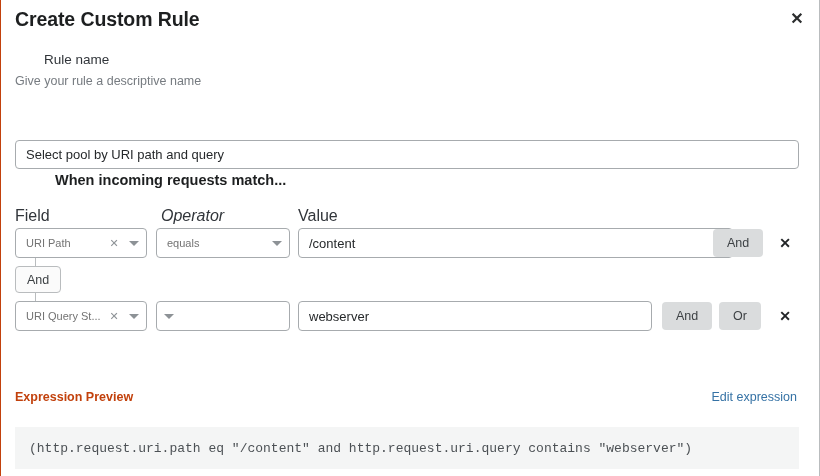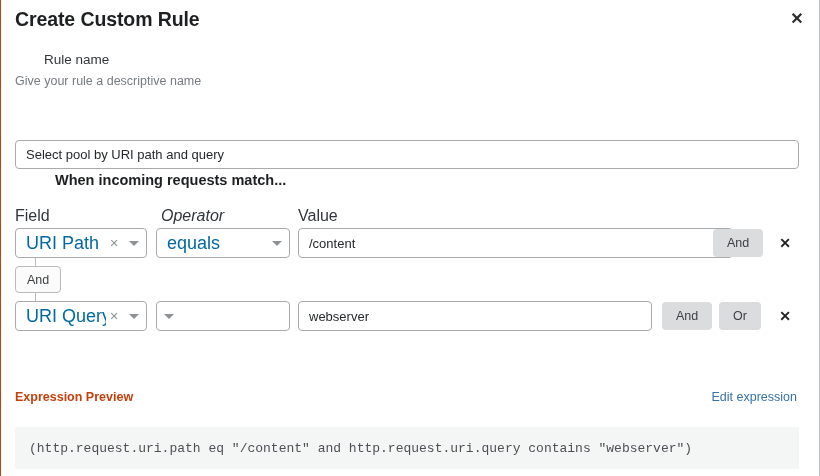--- a/index.html
+++ b/index.html
@@ -100,22 +100,22 @@
     border-radius: 4px;
     background: #fff;
     display: flex;
     align-items: center;
     cursor: pointer;
     overflow: hidden;
   }
   .select-text {
     flex: 1 1 auto;
     padding-left: 10px;
-    font-size: 18px;
-    color: #0369a1;
+    font-size: 11px;
+    color: #737373;
     white-space: nowrap;
     overflow: hidden;
   }
   .select-clear {
     flex: 0 0 auto;
     width: 16px;
     text-align: center;
     font-size: 11px;
     color: #8d9296;
     cursor: pointer;

